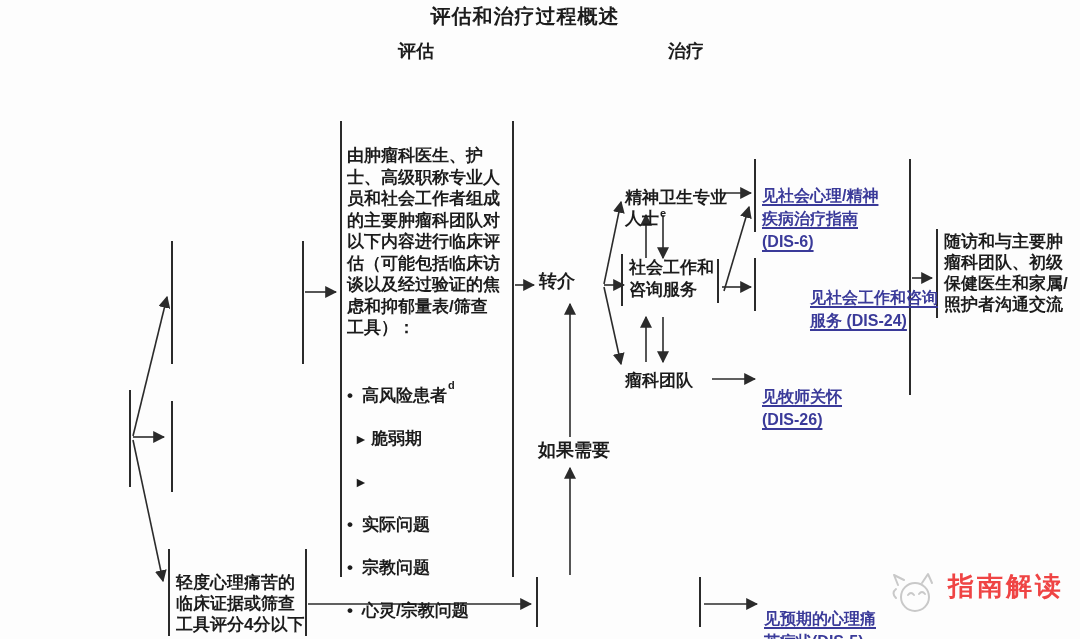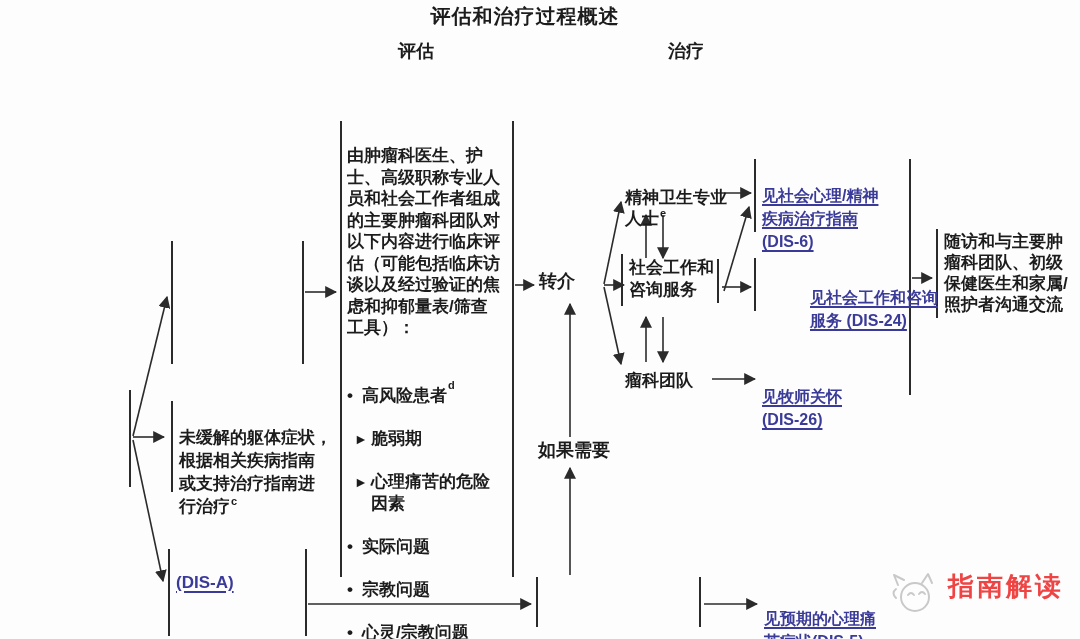--- a/index.html
+++ b/index.html
@@ -77,46 +77,42 @@
       <line x1="704" y1="604" x2="757" y2="604"></line>
     </g>
   </svg>
 
   <div class="txt title">评估和治疗过程概述</div>
   <div class="txt colhead" style="left:398px;">评估</div>
   <div class="txt colhead" style="left:668px;">治疗</div>
 
 
 
-  <div class="txt b17" style="left:179px;top:403px;width:155px;">
-    <span>未缓解的躯体症状，
-根据相关疾病指南
-或支持治疗指南进
-行治疗</span><sup>c</sup>
-  </div>
 
   <div class="txt b17" style="left:176px;top:551px;width:132px;line-height:21px;">
+    <span>轻度心理痛苦的
+临床证据或筛查
+工具评分4分以下</span>
     <div><span class="lnk">(DIS-A)</span></div>
   </div>
 
   <div class="txt" style="left:347px;top:124px;width:164px;">
     <div class="eval-intro">由肿瘤科医生、护
 士、高级职称专业人
 员和社会工作者组成
 的主要肿瘤科团队对
 以下内容进行临床评
 估（可能包括临床访
 谈以及经过验证的焦
 虑和抑郁量表/筛查
 工具）：</div>
     <div style="margin-top:4px;">
       <div class="li"><span class="mk">•</span><span class="tx">高风险患者</span><sup>d</sup></div>
       <div class="li sub"><span class="mk">►</span><span class="tx">脆弱期</span></div>
-      <div class="li sub"><span class="mk">►</span><span class="tx">心理痛苦的危险
-因素</span></div>
+      <div class="li sub"><span class="mk">►</span></div>
       <div class="li"><span class="mk">•</span><span class="tx">实际问题</span></div>
       <div class="li"><span class="mk">•</span><span class="tx">宗教问题</span></div>
       <div class="li"><span class="mk">•</span><span class="tx">心灵/宗教问题</span></div>
       
       
       
     </div>
   </div>
 
   <div class="txt" style="left:539px;top:271px;font-size:18px;">转介</div>

